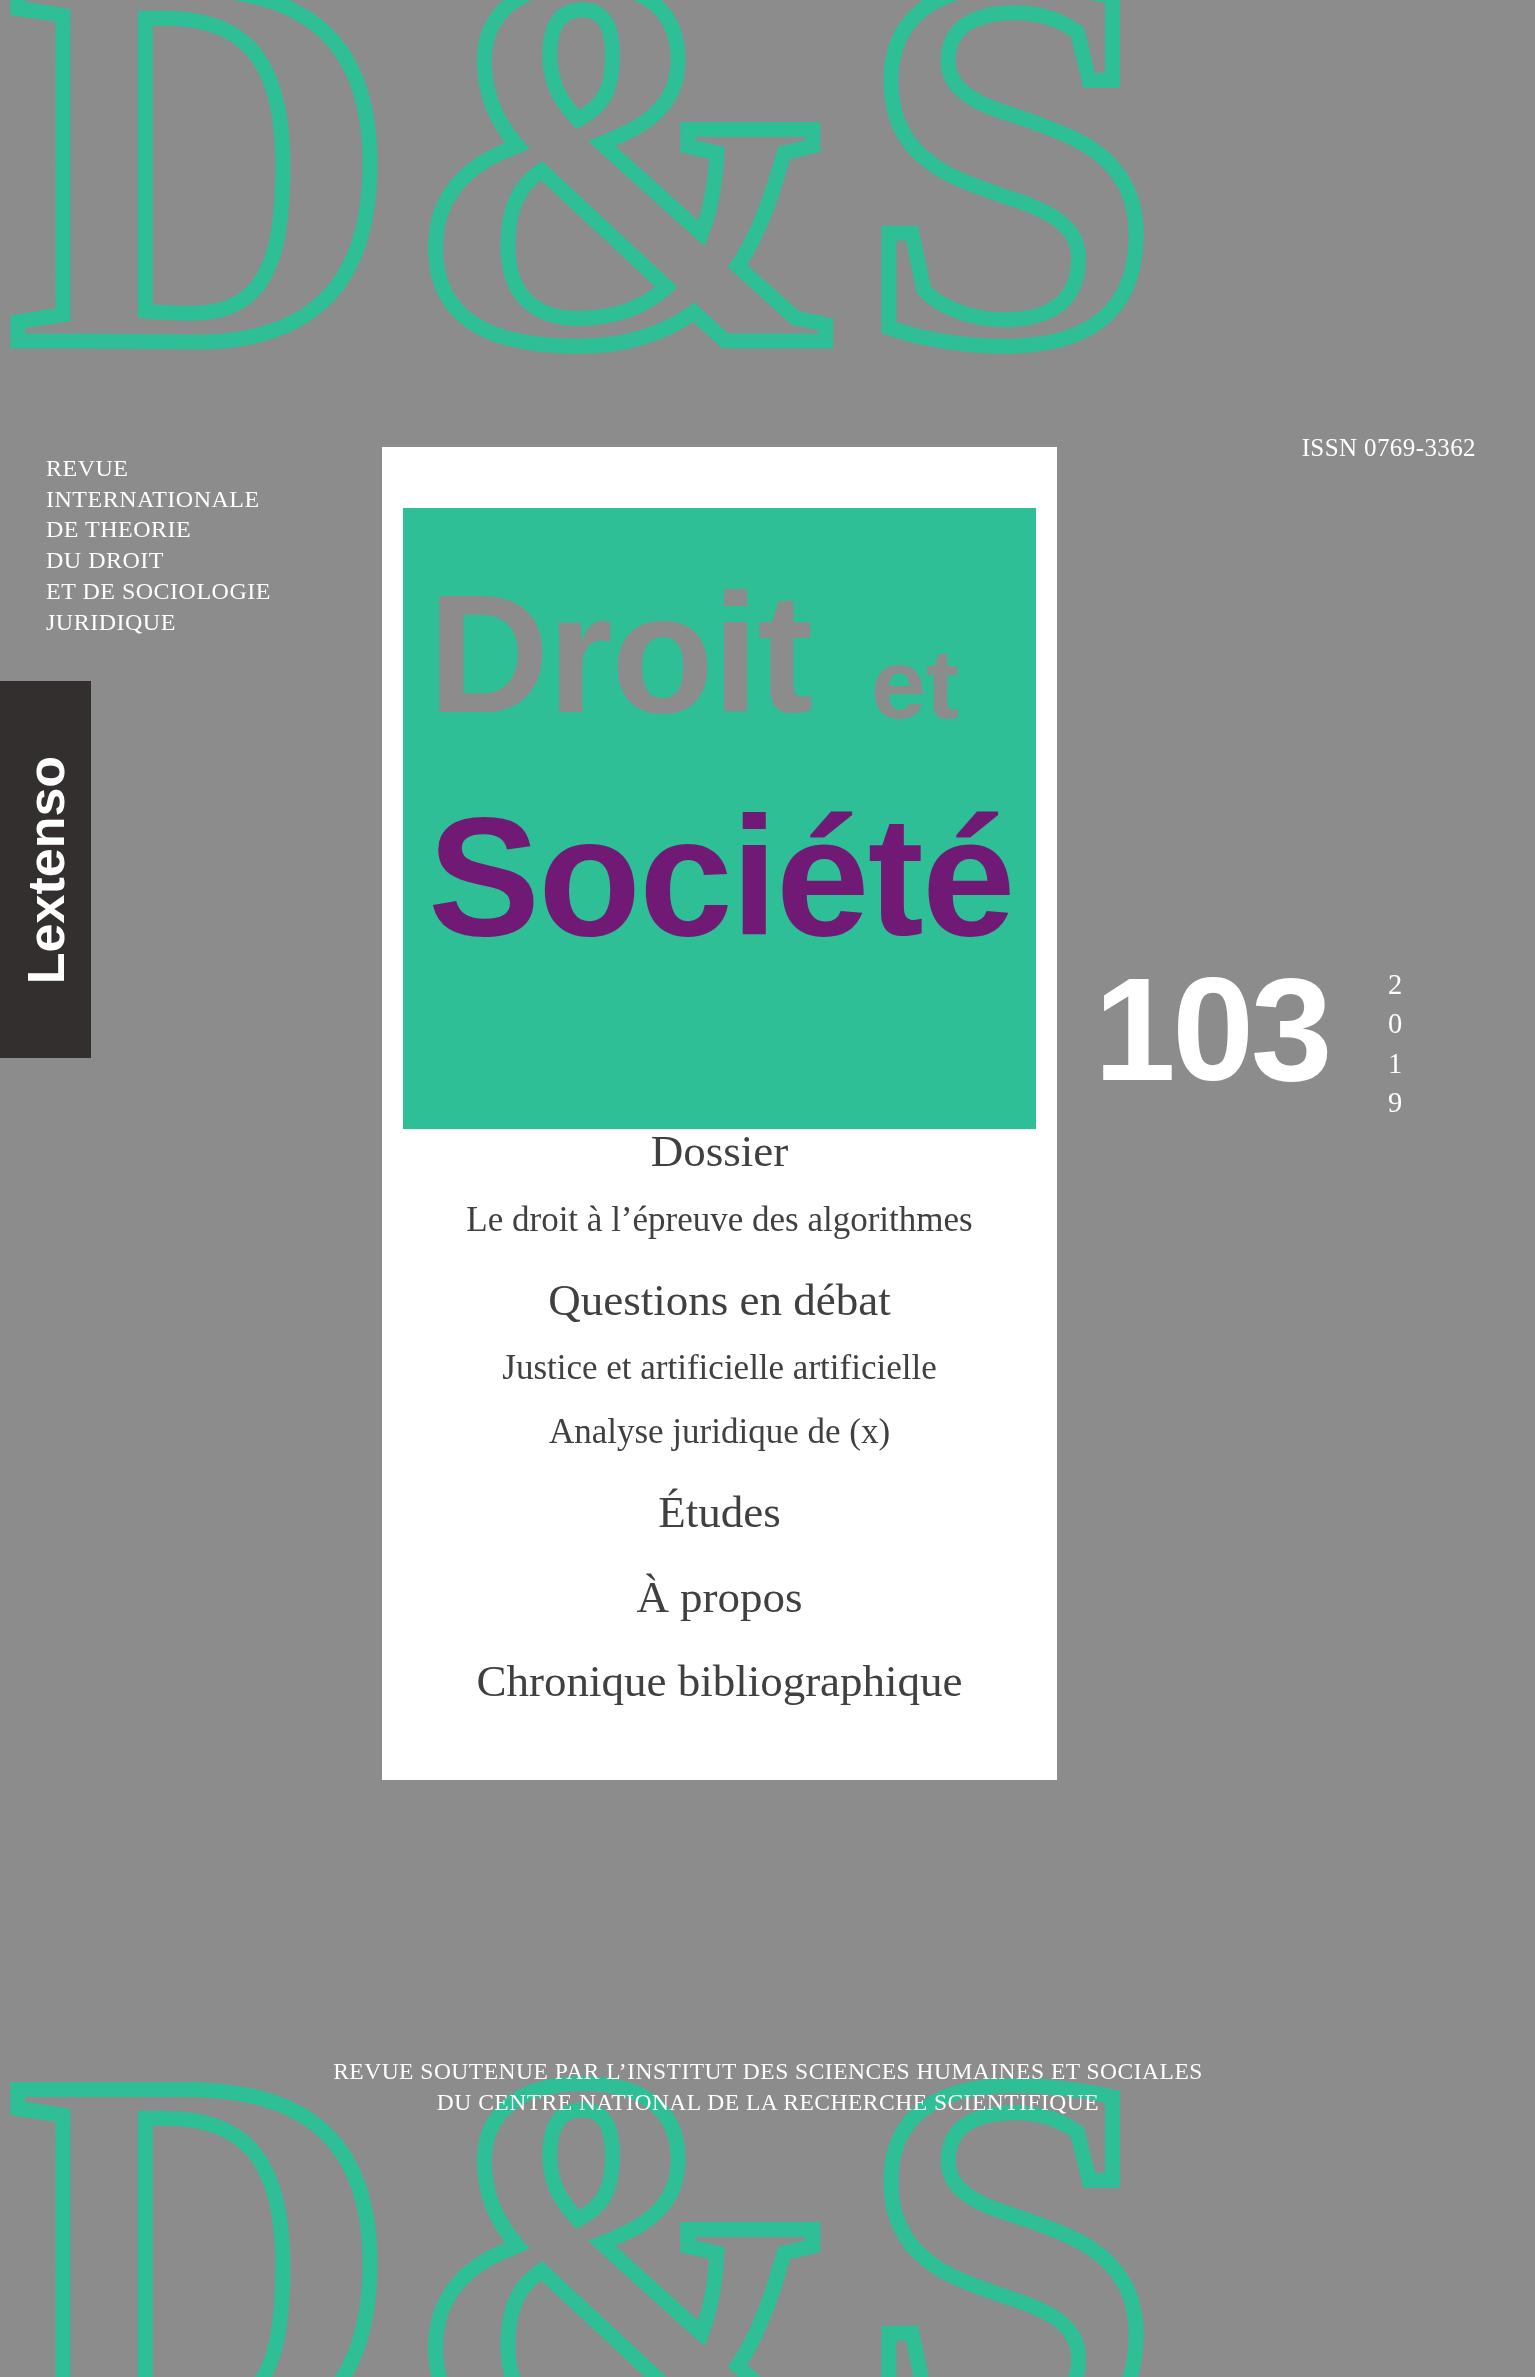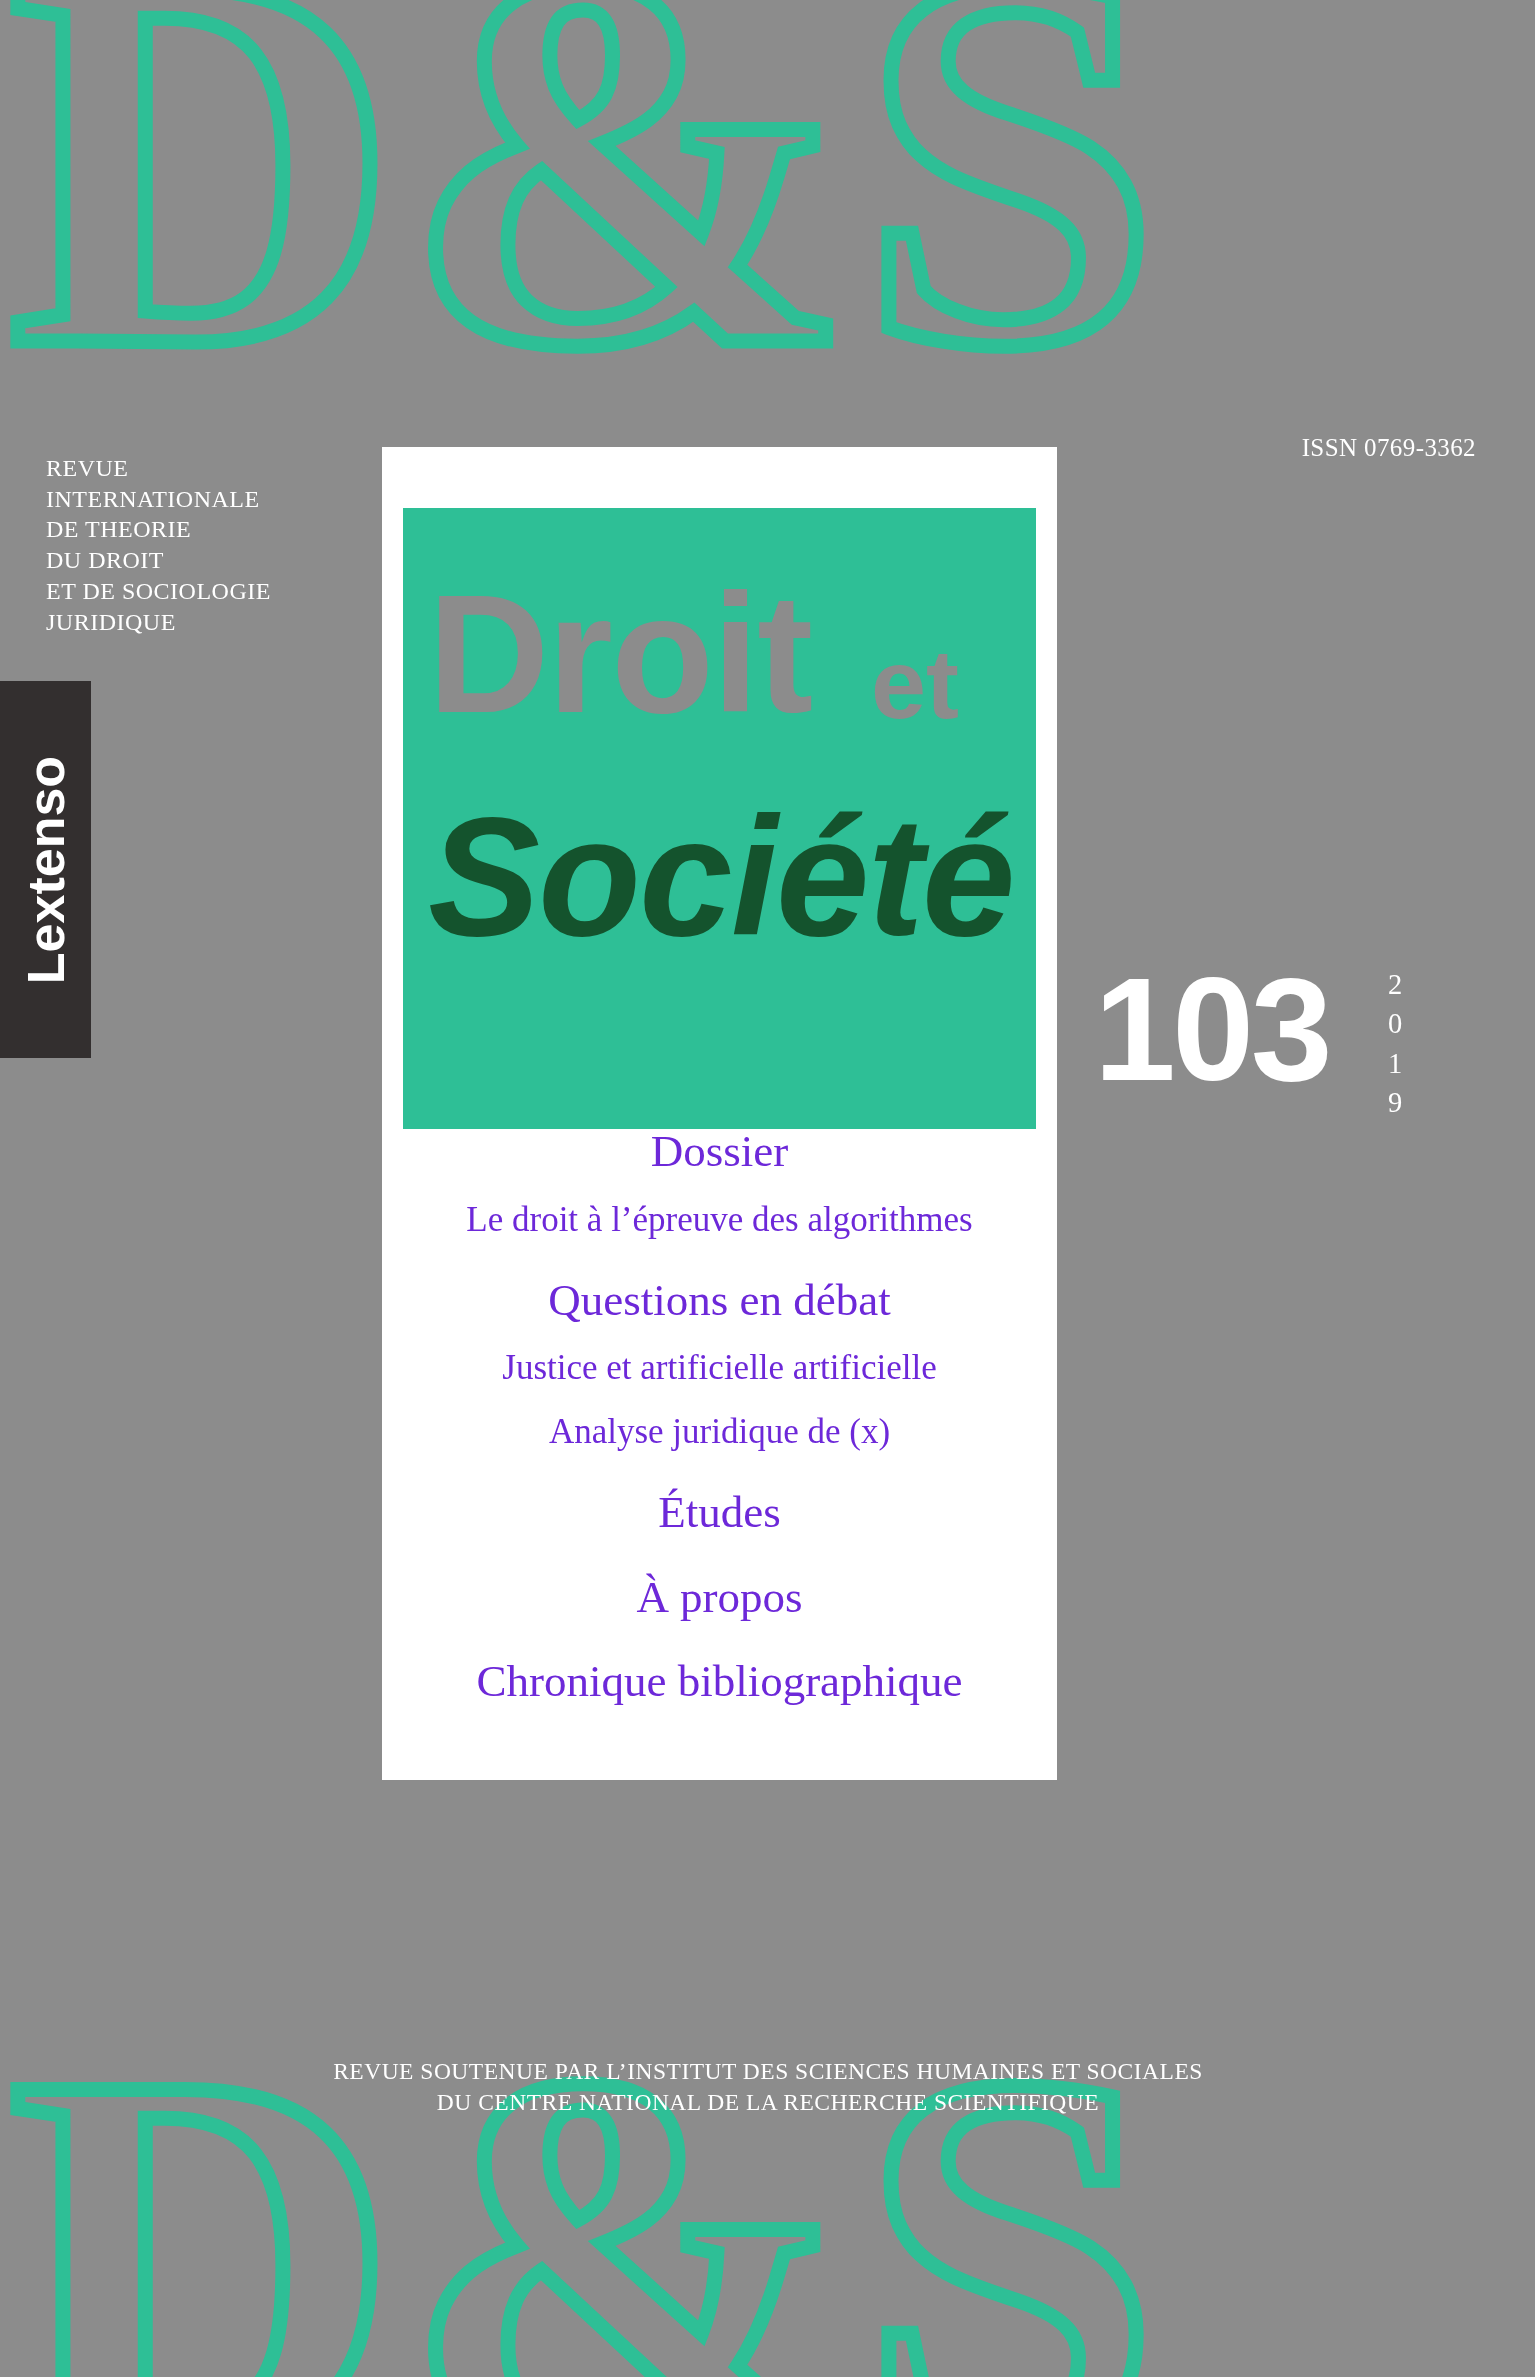--- a/index.html
+++ b/index.html
@@ -134,34 +134,33 @@
     color: #8c8c8c;
     line-height: 1;
   }
   .title-societe {
     position: absolute;
     top: 285px;
     left: 25px;
     font-family: "Liberation Sans", sans-serif;
     font-weight: 700;
     font-size: 168px;
-    color: #14532d;
+    color: #701a75;
     letter-spacing: -1.7px;
     line-height: 1;
-    font-style: italic;
   }
 
   
   .contents {
     position: absolute;
     top: 679px;
     left: 0;
     width: 675px;
     text-align: center;
-    color: #6d28d9;
+    color: #404040;
   }
   .c-head {
     font-family: "Liberation Serif", serif;
     font-size: 45px;
     line-height: 1.15;
     margin-top: 33px;
   }
   .c-head.first { margin-top: 0; }
   .c-sub {
     font-family: "Liberation Serif", serif;

